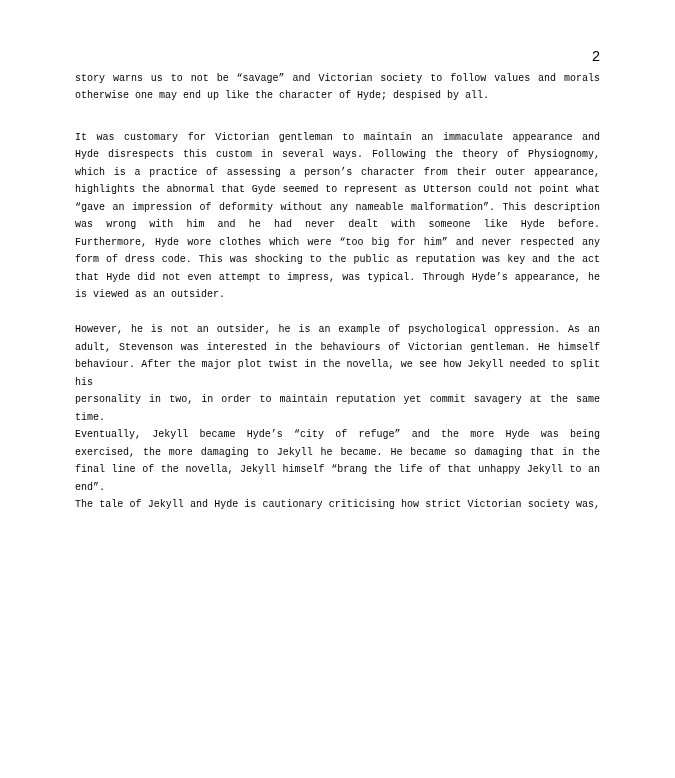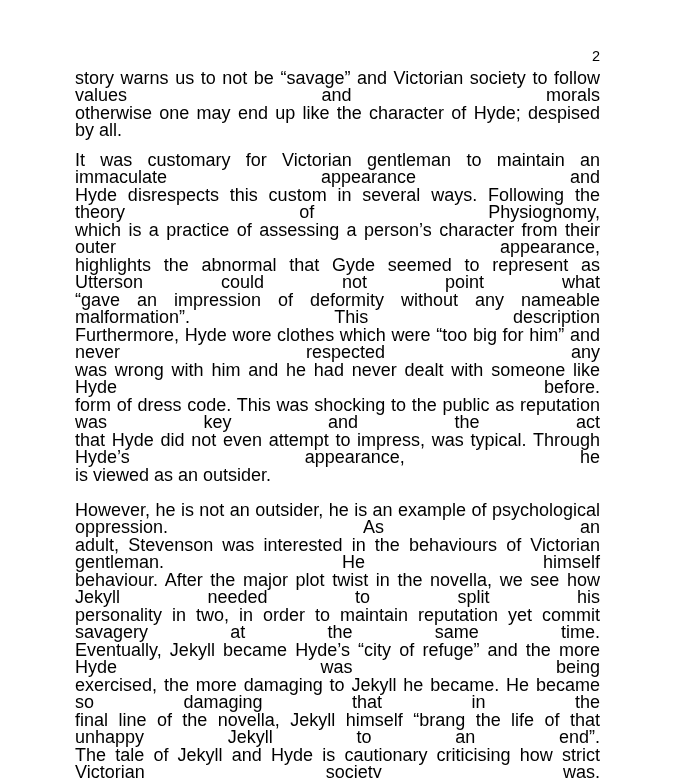--- a/index.html
+++ b/index.html
@@ -27,26 +27,27 @@
     font-size: 14.5px;
     line-height: 17.5px;
   }
   .essay-body {
     width: 525px;
   }
   .para {
     margin: 17.5px 0 0 0;
   }
   .para:nth-child(1) { margin-top: 4px; }
-  .para:nth-child(2) { margin-top: 12px; }
+  .para:nth-child(2) { margin-top: 24px; }
   .line {
-    font-size: 18px;
+    font-size: 10px;
     line-height: 17.5px;
     text-align: justify;
     text-align-last: justify;
+    font-family: Liberation Mono, monospace;
   }
   .line.last {
     text-align-last: left;
   }
 </style>
 </head>
 <body>
 
 <div class="page">
   <div class="page-number-row">2</div>
@@ -54,22 +55,22 @@
       <div class="para">
         <div class="line">story warns us to not be “savage” and Victorian society to follow values and morals</div>
         <div class="line last">otherwise one may end up like the character of Hyde; despised by all.</div>
       </div>
       <div class="para">
         <div class="line">It was customary for Victorian gentleman to maintain an immaculate appearance and</div>
         <div class="line">Hyde disrespects this custom in several ways. Following the theory of Physiognomy,</div>
         <div class="line">which is a practice of assessing a person’s character from their outer appearance,</div>
         <div class="line">highlights the abnormal that Gyde seemed to represent as Utterson could not point what</div>
         <div class="line">“gave an impression of deformity without any nameable malformation”. This description</div>
+        <div class="line">was wrong with him and he had never dealt with someone like Hyde before.</div>
         <div class="line">Furthermore, Hyde wore clothes which were “too big for him” and never respected any</div>
-        <div class="line">was wrong with him and he had never dealt with someone like Hyde before.</div>
         <div class="line">form of dress code. This was shocking to the public as reputation was key and the act</div>
         <div class="line">that Hyde did not even attempt to impress, was typical. Through Hyde’s appearance, he</div>
         <div class="line last">is viewed as an outsider.</div>
       </div>
       <div class="para">
         <div class="line">However, he is not an outsider, he is an example of psychological oppression. As an</div>
         <div class="line">adult, Stevenson was interested in the behaviours of Victorian gentleman. He himself</div>
         <div class="line">behaviour. After the major plot twist in the novella, we see how Jekyll needed to split his</div>
         <div class="line">personality in two, in order to maintain reputation yet commit savagery at the same time.</div>
         <div class="line">Eventually, Jekyll became Hyde’s “city of refuge” and the more Hyde was being</div>

